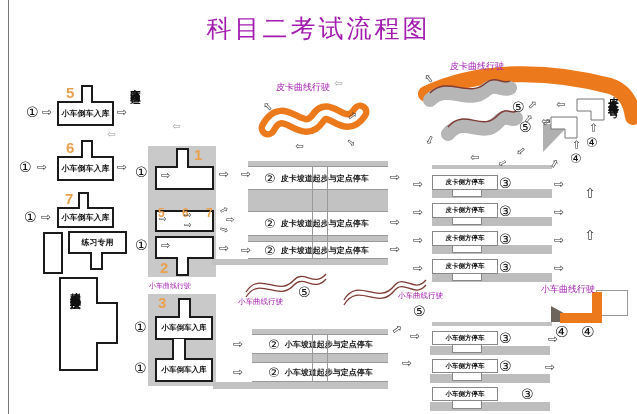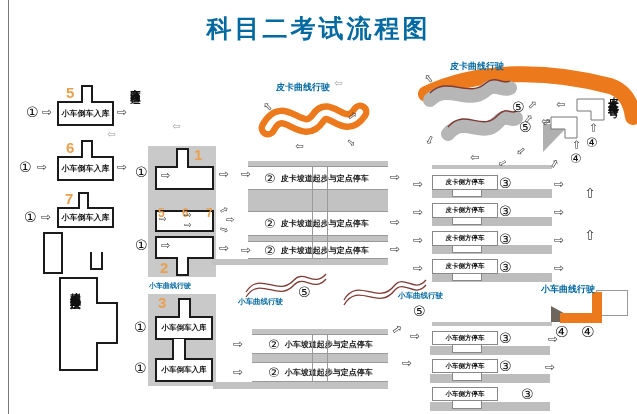--- a/index.html
+++ b/index.html
@@ -16,21 +16,21 @@
 .gyar{color:#9a9a9a}
 .lane{position:absolute;background:#fff;border-top:1px solid #999;border-bottom:1px solid #999;display:flex;align-items:center;padding-left:16px;gap:5px;z-index:2}
 .lane .b2{font-size:13px;line-height:1;color:#111}
 .lane .lb{font-size:8px;font-weight:bold;white-space:nowrap;color:#111}
 .strip{position:absolute;background:#C2C2C2;z-index:1}
 .vln{position:absolute;width:1px;background:#999;z-index:3}
 .spgray{position:absolute;background:#BDBDBD;z-index:1}
 .spnotch{position:absolute;background:#fff;border:1px solid #888;border-top:none;z-index:2}
 .spbox{position:absolute;background:#fff;border:1px solid #888;display:flex;align-items:center;justify-content:center;font-size:6.5px;font-weight:bold;white-space:nowrap;z-index:2;color:#111}
 .vt{position:absolute;writing-mode:vertical-rl;font-weight:bold;font-size:10.5px;letter-spacing:2px;z-index:4;color:#111}
-.hl{position:absolute;font-weight:bold;z-index:4;color:#0369a1;white-space:nowrap}
+.hl{position:absolute;font-weight:normal;z-index:4;color:#a21caf;white-space:nowrap}
 .ov{position:absolute;left:0;top:0;z-index:1}
 .oL{position:absolute;background:#EC7A1C;z-index:2}
 .wsq{position:absolute;background:#fff;border:1px solid #999;z-index:1}
 </style>
 </head>
 <body>
 
 <div id="stage">
 
   <div class="strip" style="left:8px;top:0;width:1px;height:414px;background:#777"></div>
@@ -85,20 +85,23 @@
   <span class="ar" style="left:117px;top:161px">⇨</span>
 
   <span class="badge" style="left:24px;top:210px">①</span>
   <span class="ar" style="left:41px;top:211px">⇨</span>
   <div class="stemU" style="left:78px;top:192px;width:11px;height:17px"></div>
   <span class="num" style="left:65px;top:191px">7</span>
   <div class="garage" style="left:57px;top:207px;width:57px;height:21px">
       <span>小车倒车入库</span>
     </div>
 
+  <div class="garage" style="left:68px;top:231px;width:59px;height:23px">
+      <span>练习专用</span>
+    </div>
   <div class="stemD" style="left:90px;top:252px;width:13px;height:18px"></div>
   <div class="garage" style="left:43px;top:232px;width:20px;height:42px"></div>
   <div class="vt" style="left:69px;top:283px;height:84px;letter-spacing:1px">拟建综合办公楼上层</div>
 
   <div class="g" style="left:148px;top:146px;width:68px;height:131px"></div>
   <div class="g" style="left:148px;top:294px;width:68px;height:92px"></div>
 
   <span class="badge" style="left:135px;top:165px">①</span>
   <div class="stemU" style="left:176px;top:148px;width:13px;height:20px"></div>
   <span class="num" style="left:194px;top:147px">1</span>

